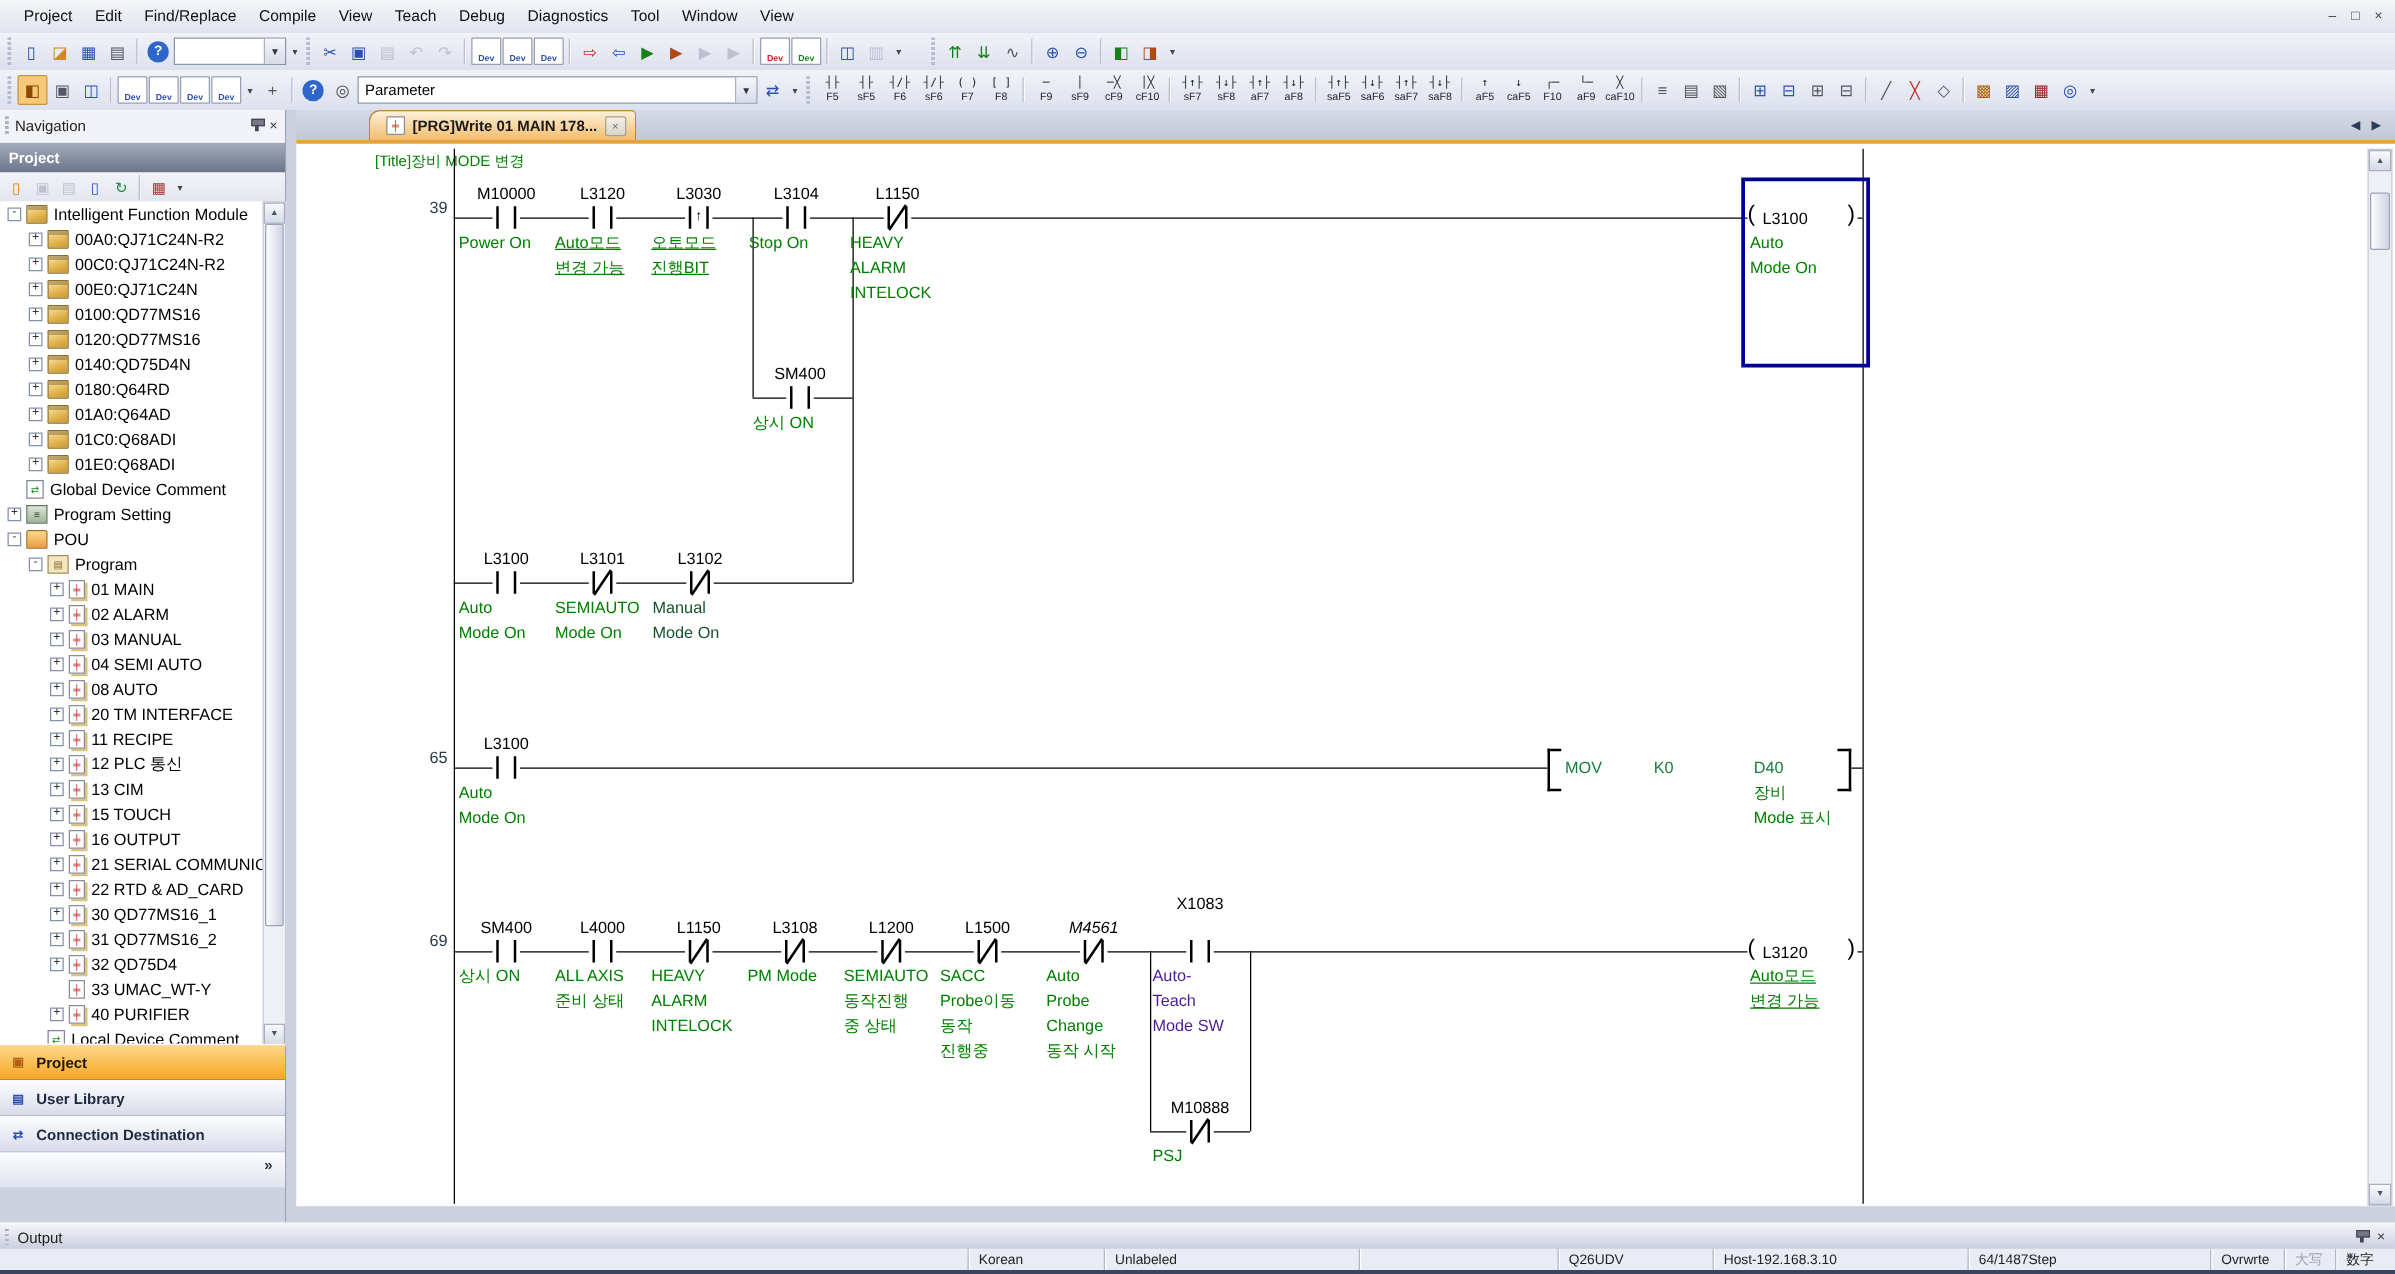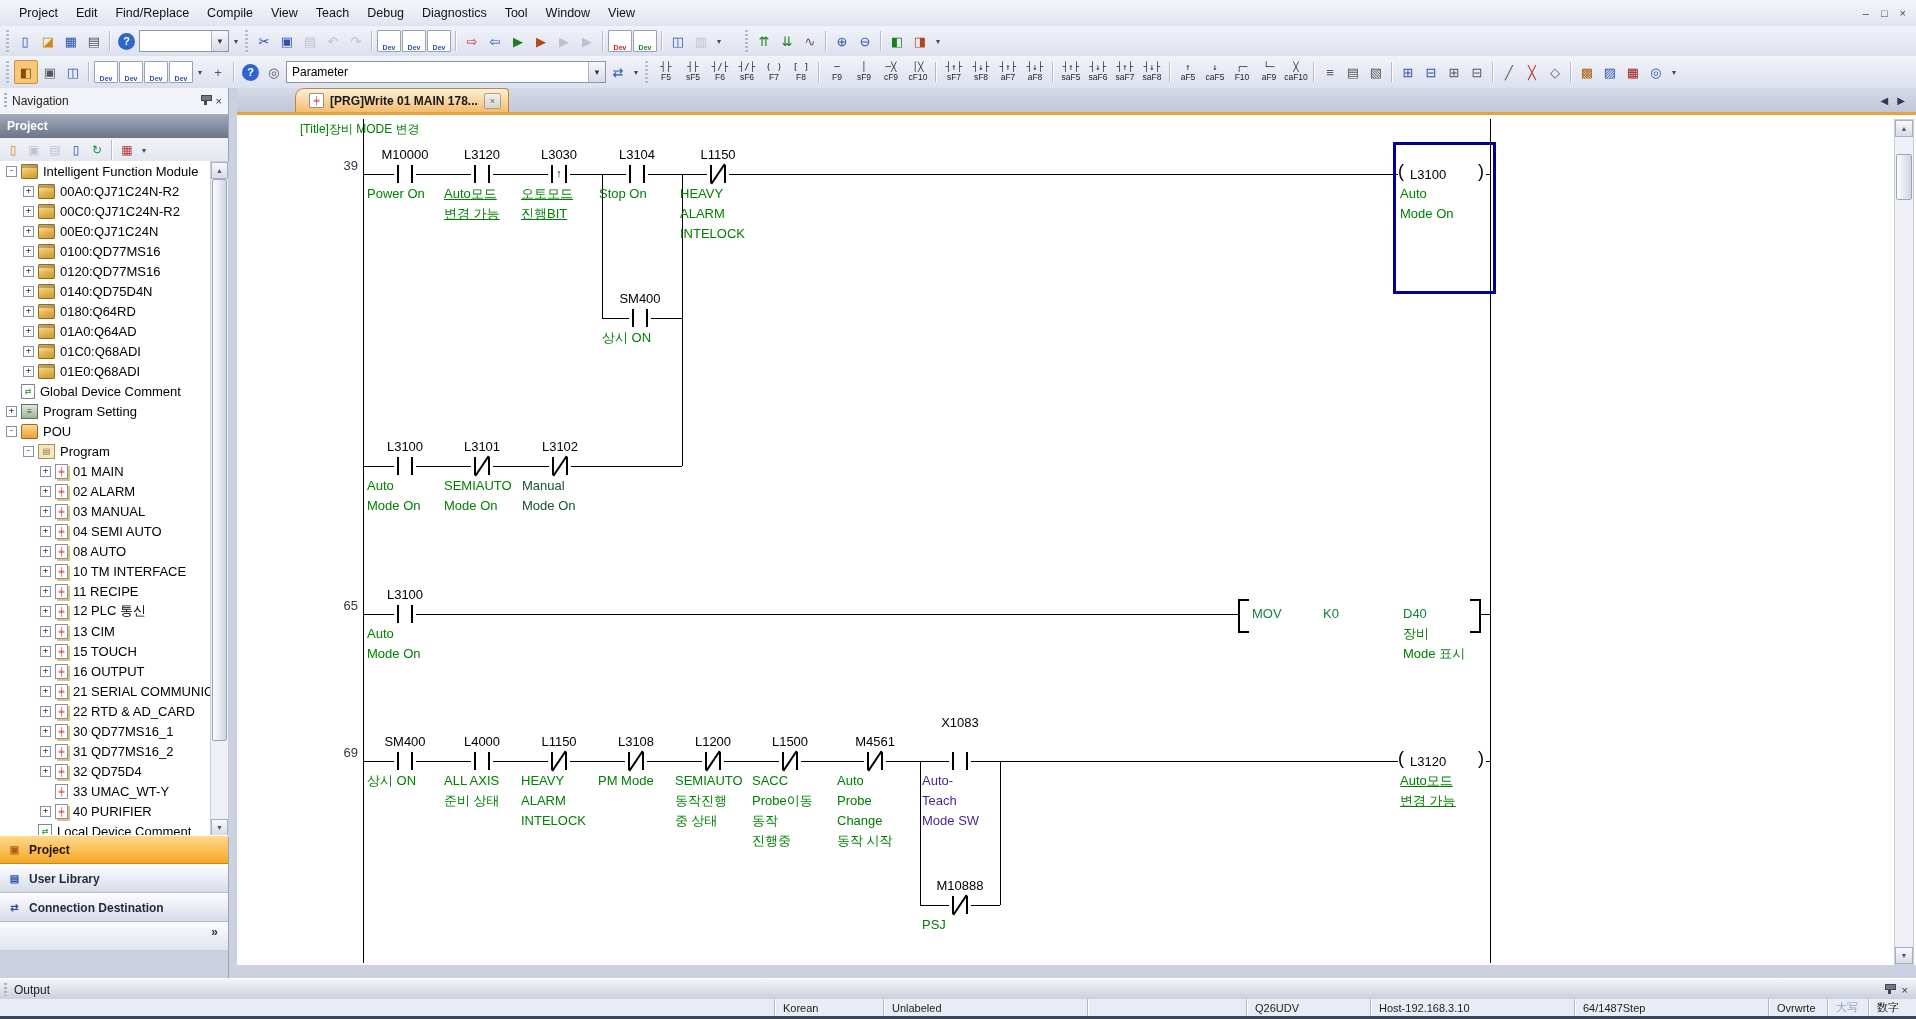--- a/index.html
+++ b/index.html
@@ -470,21 +470,21 @@
         <span>04 SEMI AUTO</span>
       </div>
       <div class="trow" style="padding-left: 40px;">
         <span class="texp">+</span>
         <span class="ticon ti-prg">╪</span>
         <span>08 AUTO</span>
       </div>
       <div class="trow" style="padding-left: 40px;">
         <span class="texp">+</span>
         <span class="ticon ti-prg">╪</span>
-        <span>10 TM INTERFACE</span>
+        <span>20 TM INTERFACE</span>
       </div>
       <div class="trow" style="padding-left: 40px;">
         <span class="texp">+</span>
         <span class="ticon ti-prg">╪</span>
         <span>11 RECIPE</span>
       </div>
       <div class="trow" style="padding-left: 40px;">
         <span class="texp">+</span>
         <span class="ticon ti-prg">╪</span>
         <span>12 PLC 통신</span>
@@ -739,21 +739,21 @@
         <div class="cline">SACC</div>
         <div class="cline">Probe이동</div>
         <div class="cline">동작</div>
         <div class="cline">진행중</div>
       </div>
       <div class="contact" style="left: 627px; top: 637px;">
         <div class="b l"></div>
         <div class="b r"></div>
         <div class="slash"></div>
       </div>
-      <div class="dlabel" style="left: 593px; top: 619px;">M4561</div>
+      <div class="dlabel" style="left: 593px; top: 619px; font-style: italic;">M4561</div>
       <div class="dcom" style="left: 600px; top: 656px; color: rgb(0, 128, 0);">
         <div class="cline">Auto</div>
         <div class="cline">Probe</div>
         <div class="cline">Change</div>
         <div class="cline">동작 시작</div>
       </div>
       <div class="contact" style="left: 712px; top: 637px;">
         <div class="b l"></div>
         <div class="b r"></div>
       </div>

